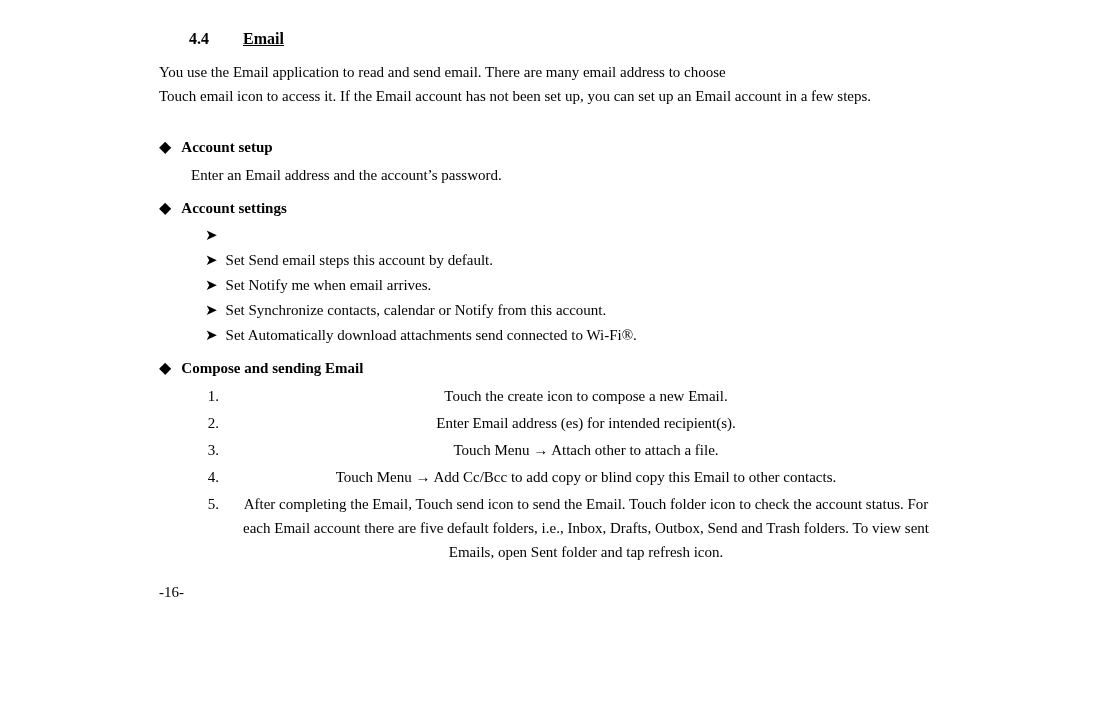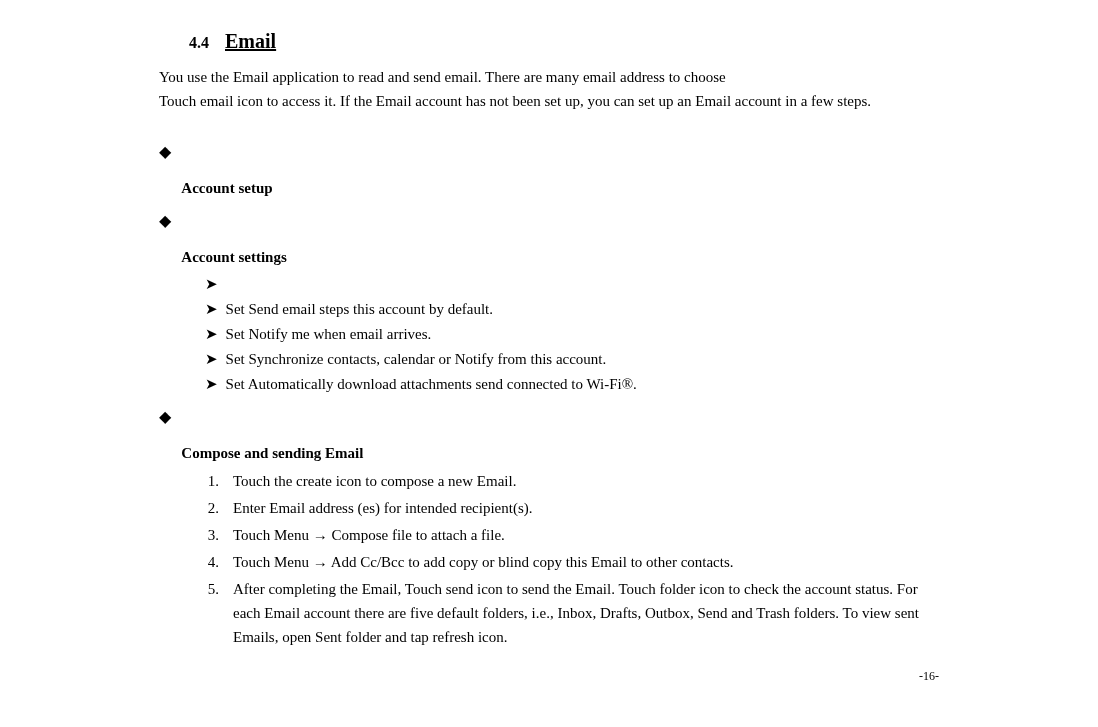--- a/index.html
+++ b/index.html
@@ -28,28 +28,28 @@
 
     .section-heading {
       display: flex;
       align-items: baseline;
       margin-bottom: 12px;
     }
 
     .section-number {
       font-weight: bold;
       font-size: 16px;
-      margin-right: 16px;
+      margin-right: 34px;
       min-width: 50px;
       text-align: right;
     }
 
     .section-title {
       font-weight: bold;
-      font-size: 20px;
+      font-size: 16px;
       text-decoration: underline;
     }
 
     .intro-text {
       margin-bottom: 28px;
       line-height: 1.6;
       text-indent: 0;
       padding-left: 0;
     }
 
@@ -68,21 +68,20 @@
       margin-right: 10px;
       margin-top: 1px;
       flex-shrink: 0;
       color: #000;
     }
 
     .bullet-label {
       font-weight: bold;
       font-size: 15px;
       line-height: 1.5;
-      margin-top: 36px;
     }
 
     .sub-bullet-list {
       margin-left: 46px;
       margin-top: 2px;
       margin-bottom: 6px;
     }
 
     .sub-bullet-item {
       display: flex;
@@ -117,26 +116,27 @@
 
     .numbered-item .num {
       min-width: 28px;
       text-align: right;
       margin-right: 14px;
       flex-shrink: 0;
     }
 
     .numbered-item .num-text {
       flex: 1;
+      text-align: center;
     }
 
     .footnote {
-      text-align: right;
+      text-align: left;
       margin-top: 20px;
-      font-size: 12px;
+      font-size: 15px;
     }
   </style>
 </head>
 <body>
 
 <div class="page-container">
 
   <div class="section-heading">
     <span class="section-number">4.4</span>
     <span class="section-title">Email</span>
@@ -145,20 +145,21 @@
   <p class="intro-text">
     <span>You use the Email application to read and send email. There are many email address to choose</span><br>
     <span>Touch email icon to access it. If the Email account has not been set up, you can set up an Email account in a few steps.</span>
   </p>
 
   <div class="bullet-section">
     <div class="bullet-item">
       <span class="bullet-diamond">◆</span>
       <span class="bullet-label">Account setup</span>
     </div>
+    <div class="sub-text">Enter an Email address and the account’s password.</div>
   </div>
 
   <div class="bullet-section">
     <div class="bullet-item">
       <span class="bullet-diamond">◆</span>
       <span class="bullet-label">Account settings</span>
     </div>
     <div class="sub-bullet-list">
       <div class="sub-bullet-item">
         <span class="arrow-symbol">➤</span>
@@ -192,21 +193,21 @@
       <div class="numbered-item">
         <span class="num">1.</span>
         <span class="num-text">Touch the create icon to compose a new Email.</span>
       </div>
       <div class="numbered-item">
         <span class="num">2.</span>
         <span class="num-text">Enter Email address (es) for intended recipient(s).</span>
       </div>
       <div class="numbered-item">
         <span class="num">3.</span>
-        <span class="num-text">Touch Menu  →  Compose file to attach a file.</span>
+        <span class="num-text">Touch Menu  →  Attach other to attach a file.</span>
       </div>
       <div class="numbered-item">
         <span class="num">4.</span>
         <span class="num-text">Touch Menu  →  Add Cc/Bcc to add copy or blind copy this Email to other contacts.</span>
       </div>
       <div class="numbered-item">
         <span class="num">5.</span>
         <span class="num-text">After completing the Email, Touch send icon to send the Email. Touch folder icon to check the account status. For each Email account there are five default folders, i.e., Inbox, Drafts, Outbox, Send and Trash folders. To view sent Emails, open Sent folder and tap refresh icon.</span>
       </div>
     </div>

